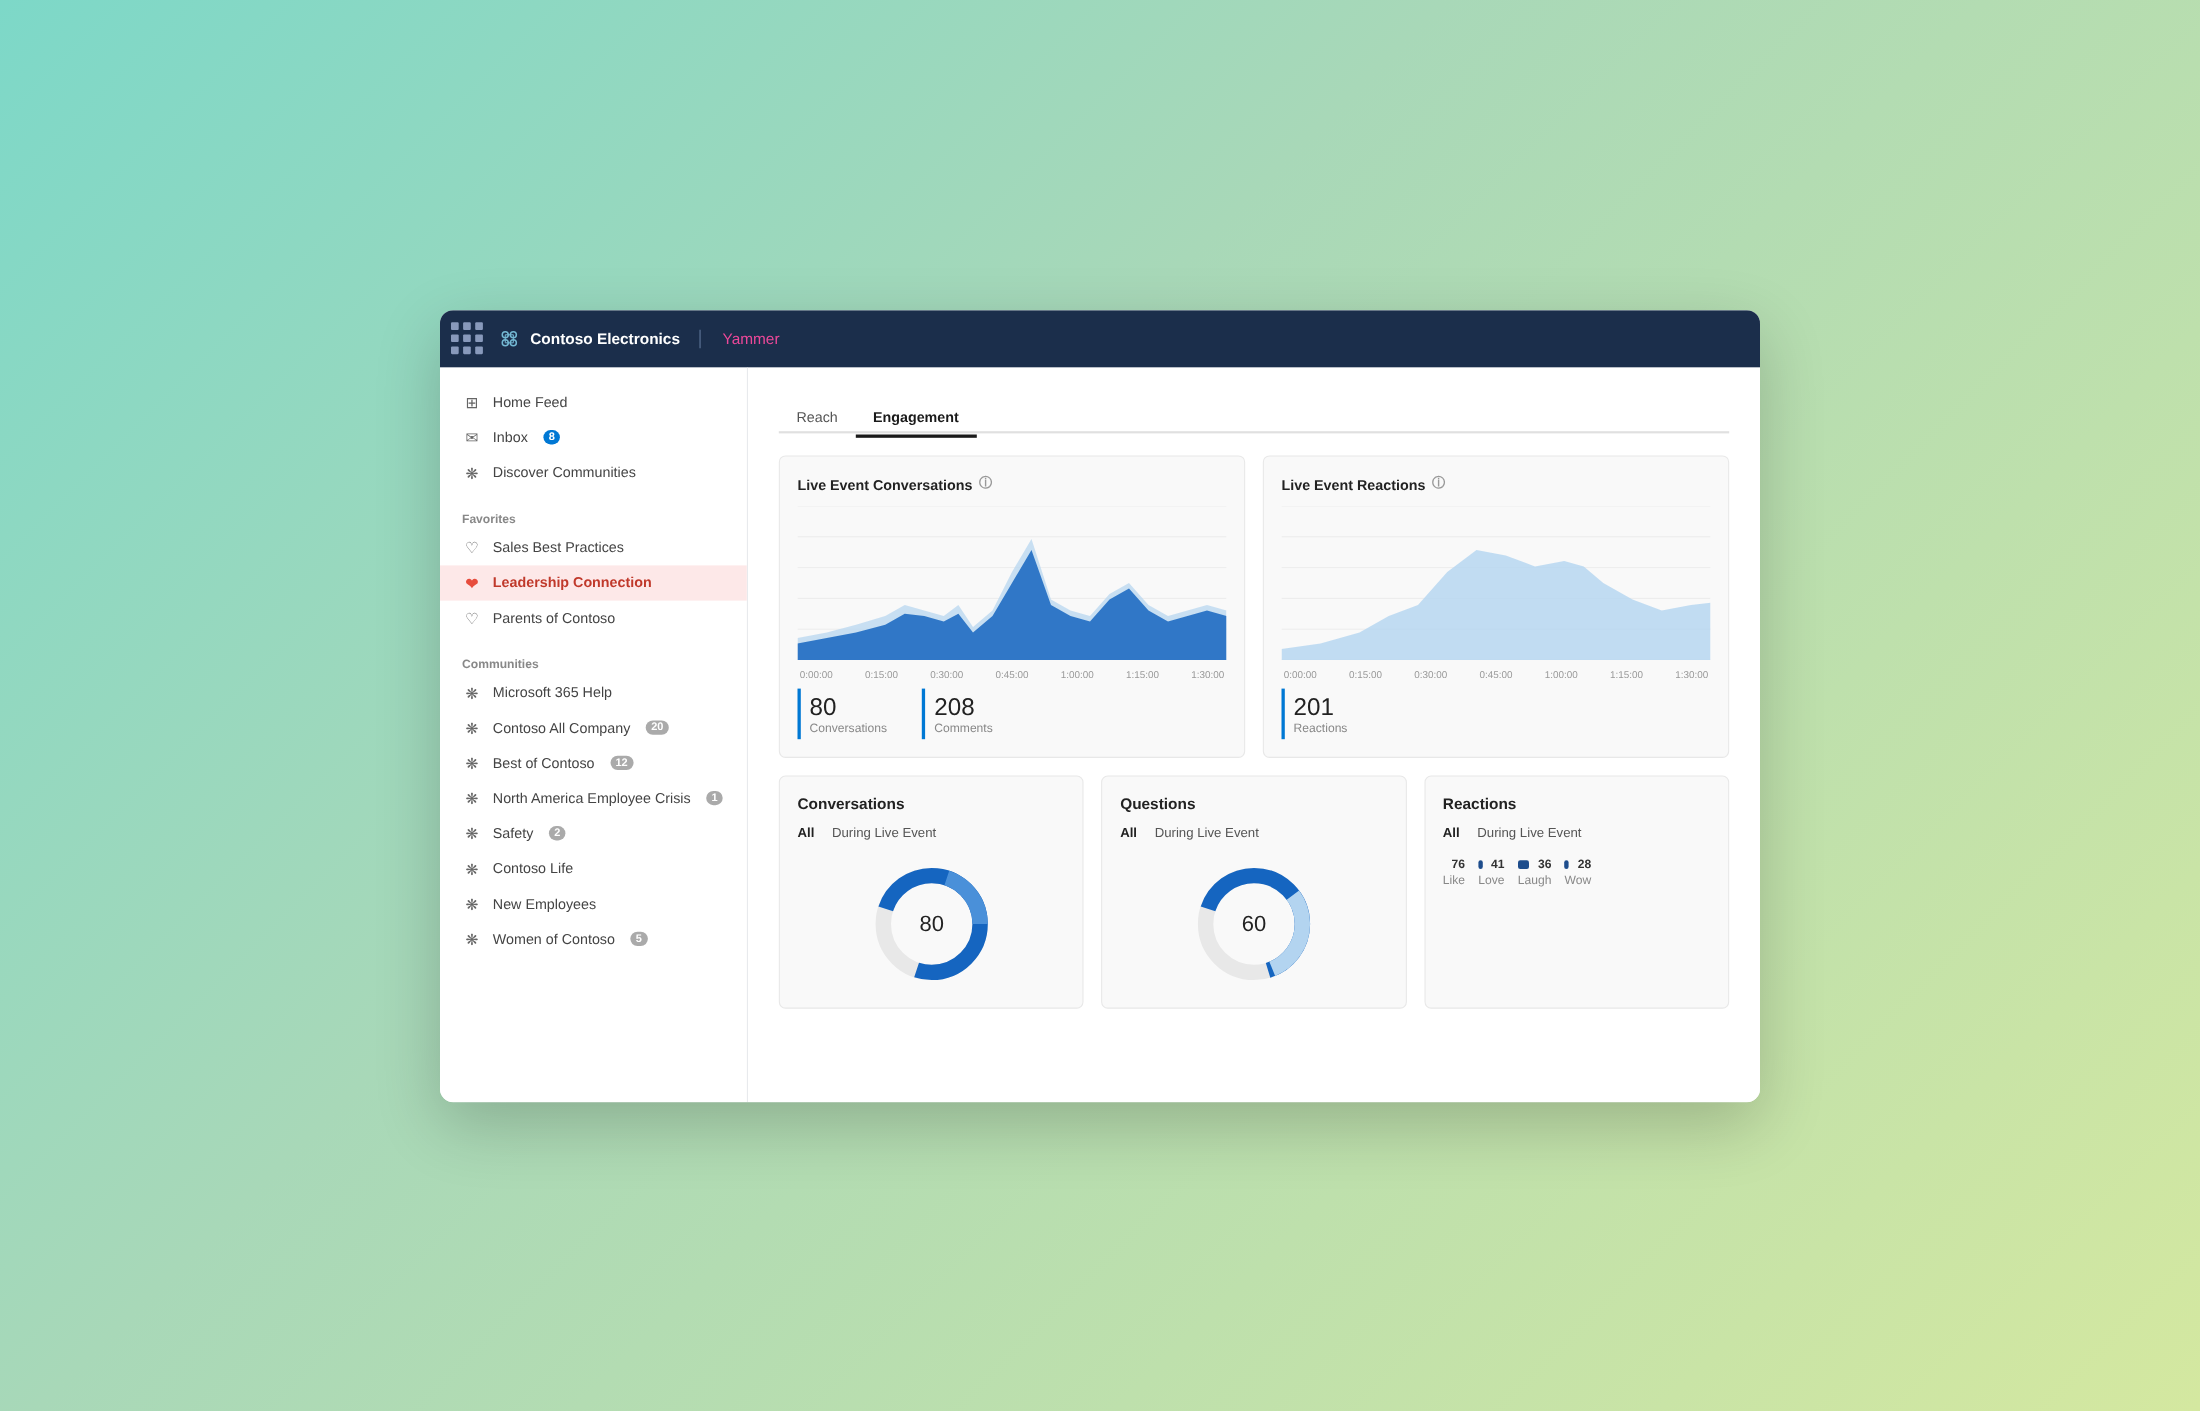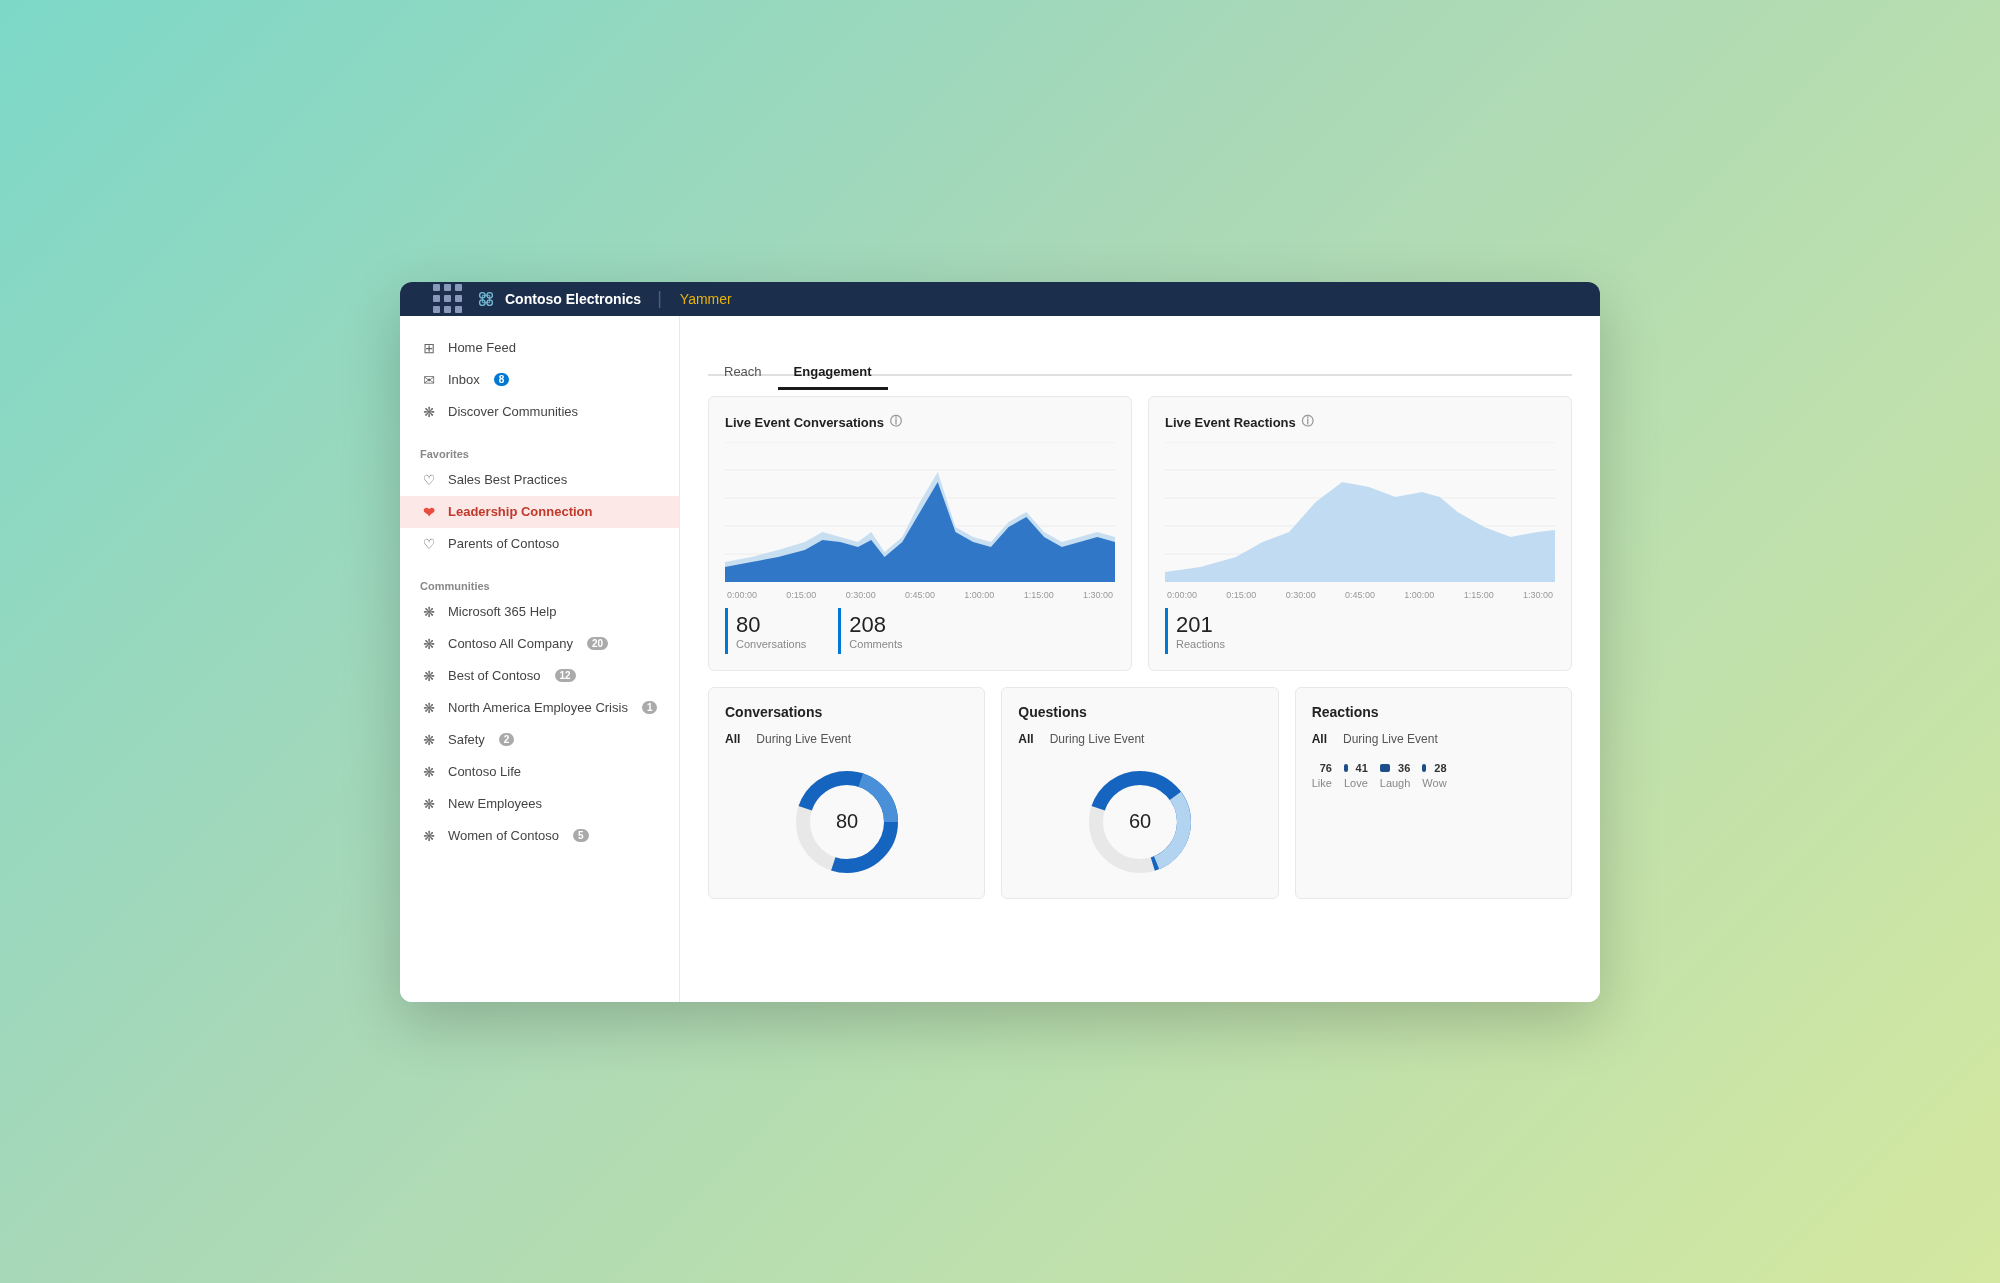--- a/index.html
+++ b/index.html
@@ -18,24 +18,24 @@
       box-shadow: 0 20px 60px rgba(0,0,0,0.2);
       width: 1200px;
       min-height: 720px;
       display: flex;
       flex-direction: column;
       overflow: hidden;
     }
     
     .top-bar {
       background: #1b2e4b;
-      height: 34px;
+      height: 52px;
       display: flex;
       align-items: center;
-      padding: 0 33px;
+      padding: 0 10px;
       gap: 12px;
       flex-shrink: 0;
     }
     .top-bar-dots {
       display: grid;
       grid-template-columns: repeat(3,8px);
       grid-template-rows: repeat(3,8px);
       gap: 3px;
     }
     .top-bar-dot {
@@ -56,21 +56,21 @@
       width: 22px;
       height: 22px;
       opacity: 0.9;
     }
     .top-bar-divider {
       color: #4a6080;
       font-size: 18px;
       margin-left: 4px;
     }
     .top-bar-yammer {
-      color: #eab308;
+      color: #ec4899;
       font-size: 14px;
       font-weight: 500;
       margin-left: 6px;
     }
     
     .main-content {
       display: flex;
       flex: 1;
       overflow: hidden;
     }
@@ -157,21 +157,21 @@
       gap: 0;
       border-bottom: 2px solid #e0e0e0;
       margin-bottom: 20px;
     }
     .tab {
       padding: 8px 16px;
       font-size: 13px;
       color: #555;
       cursor: pointer;
       position: relative;
-      top: 16px;
+      top: 6px;
     }
     .tab.active {
       color: #1a1a1a;
       font-weight: 700;
       border-bottom: 3px solid #1a1a1a;
     }
     
     .charts-row {
       display: flex;
       gap: 16px;

